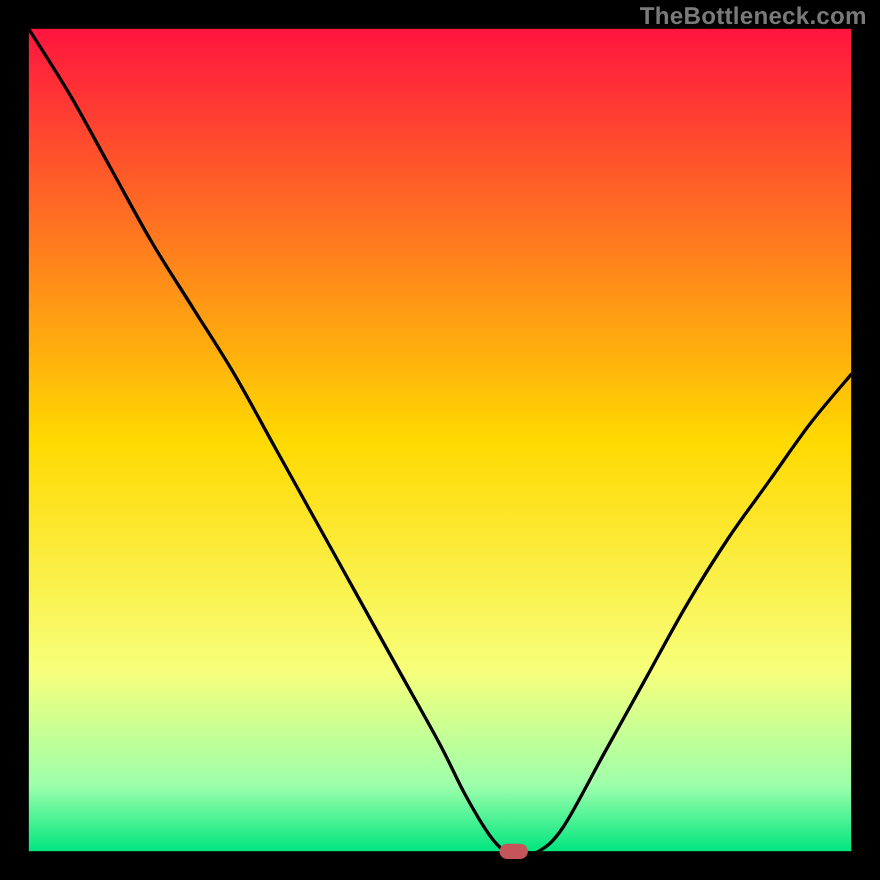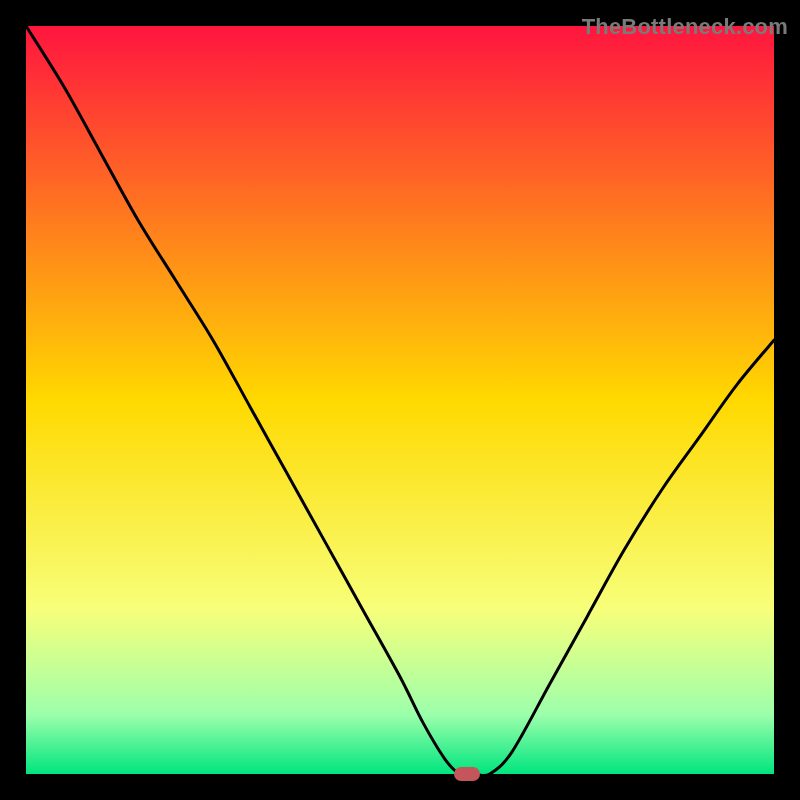--- a/index.html
+++ b/index.html
@@ -5,21 +5,21 @@
   * { margin: 0; padding: 0; box-sizing: border-box; }
   html, body { width: 800px; height: 800px; overflow: hidden; background: #000; }
   .frame {
     position: relative;
     width: 800px;
     height: 800px;
     background: #000;
   }
   .watermark {
     position: absolute;
-    top: 14px;
+    top: 2px;
     right: 12px;
     font-family: Arial, Helvetica, sans-serif;
     font-size: 22px;
     font-weight: 600;
     color: #7a7a7a;
     letter-spacing: 0.2px;
     z-index: 20;
   }
   .plot-wrap {
     position: absolute;

